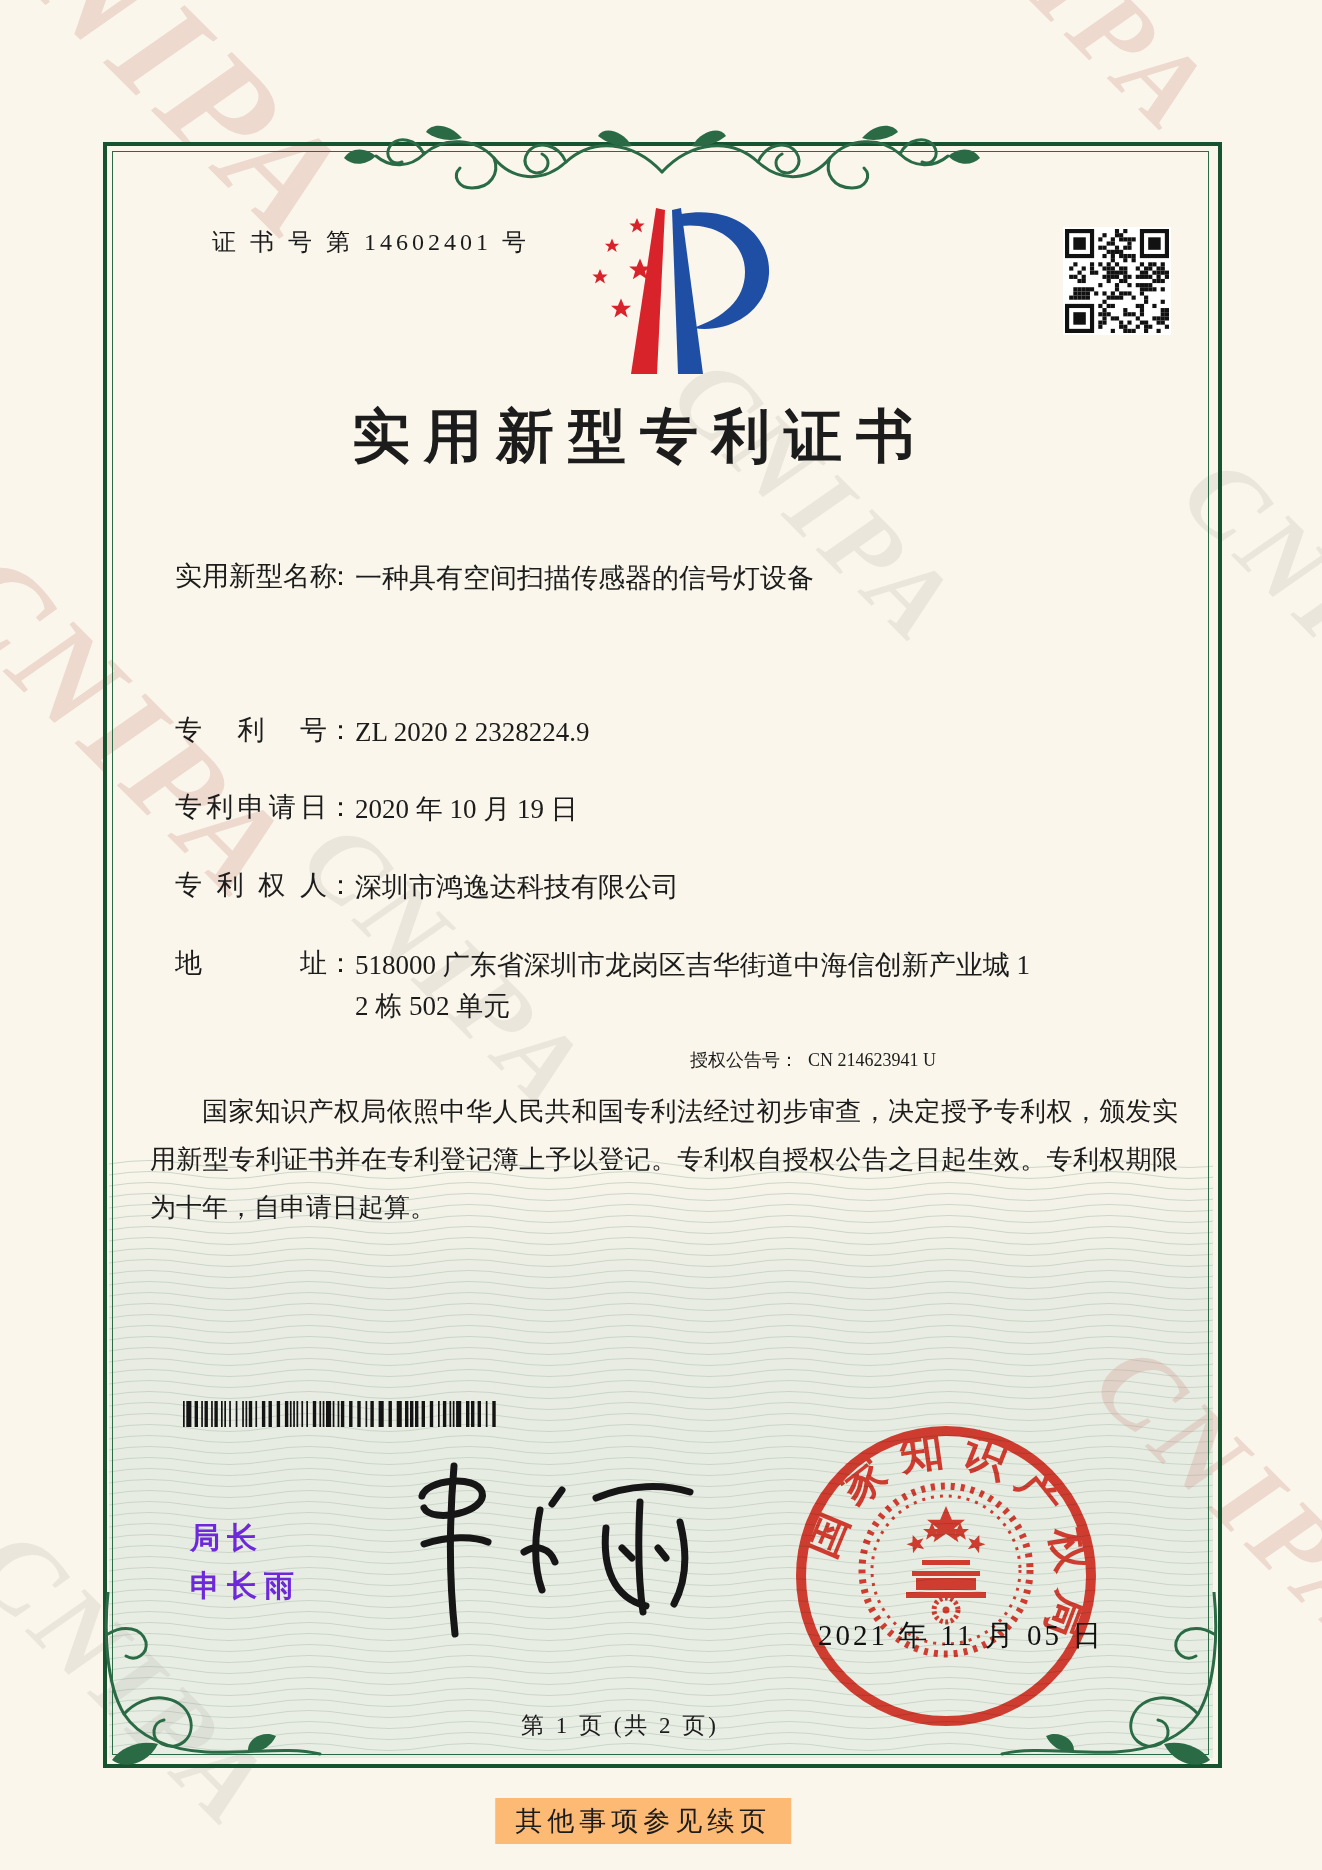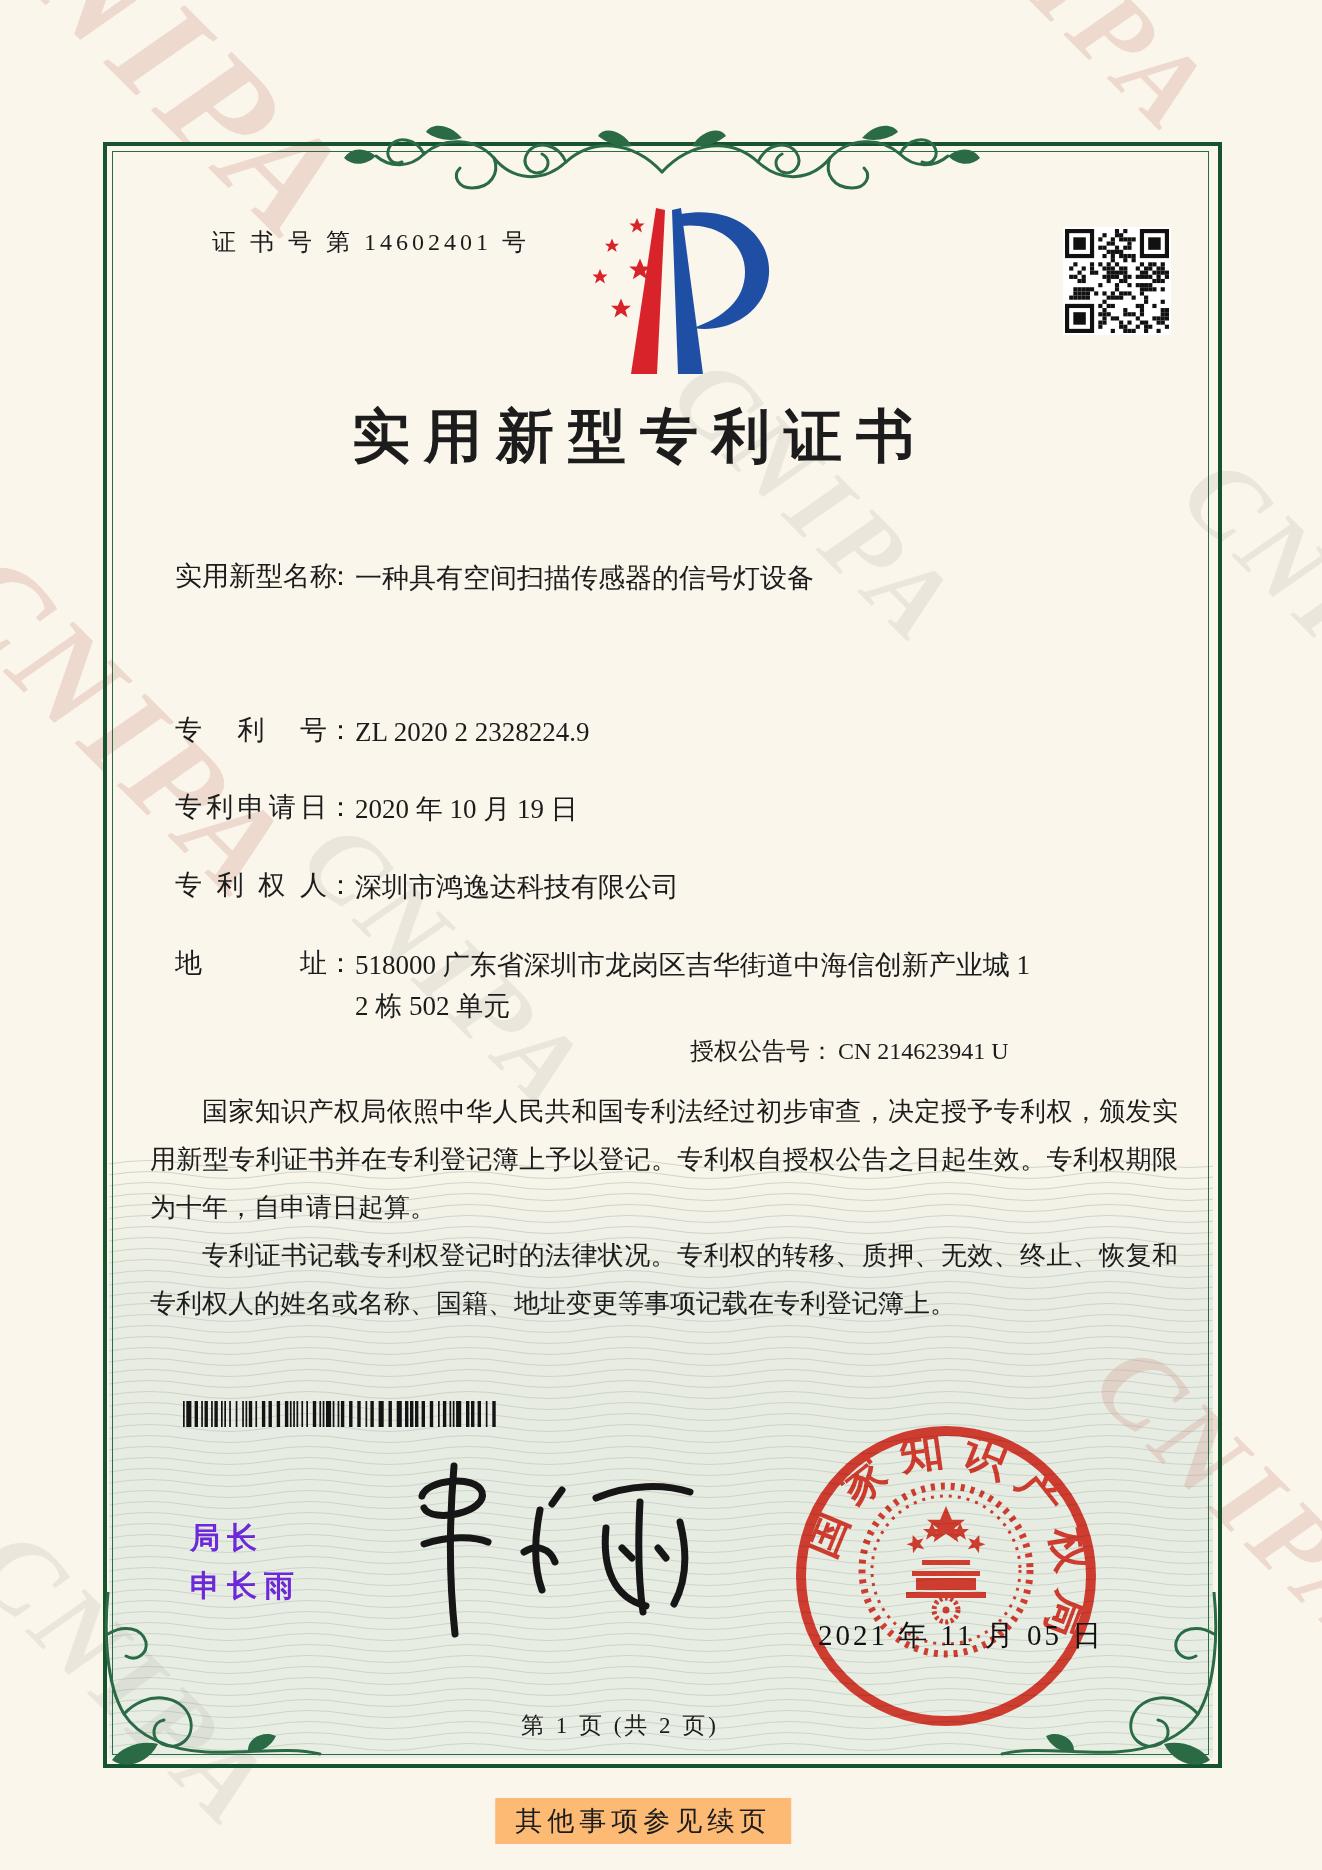--- a/index.html
+++ b/index.html
@@ -31,21 +31,21 @@
   .logo{position:absolute;left:545px;top:196px;z-index:3;}
   .qr{position:absolute;left:1063px;top:227px;z-index:3;background:#fff;padding:2px;}
   .title{position:absolute;left:0;top:398px;width:1280px;text-align:center;
       font-size:58px;font-weight:bold;letter-spacing:14px;z-index:3;}
 
   
   .frow{position:absolute;left:175px;font-size:27px;z-index:3;white-space:nowrap;}
   .flabel{display:inline-block;width:152px;text-align:justify;text-align-last:justify;vertical-align:top;}
   .fcolon{display:inline-block;width:28px;vertical-align:top;}
   .fvalue{display:inline-block;vertical-align:top;white-space:pre-line;max-width:820px;line-height:41px;}
-  .frow2{position:absolute;left:690px;font-size:24px;z-index:3;white-space:nowrap;}
+  .frow2{position:absolute;left:690px;font-size:18px;z-index:3;white-space:nowrap;margin-top:13px;}
 
   
   .bodytext{position:absolute;left:150px;top:1088px;width:1028px;font-size:26px;
       line-height:48px;text-align:justify;z-index:3;}
   .bodytext p{margin:0;text-indent:2em;}
 
   
   .barcode{position:absolute;left:183px;top:1401px;z-index:3;}
   .signer{position:absolute;left:190px;z-index:4;
       font-family:"Liberation Sans","DejaVu Sans",sans-serif;
@@ -396,21 +396,20 @@
   <div class="frow" style="top:945px;">
     <span class="flabel">地址</span><span class="fcolon">：</span><span class="fvalue">518000 广东省深圳市龙岗区吉华街道中海信创新产业城 1
 2 栋 502 单元</span>
   </div>
   <div class="frow2" style="top:1035px;">
     <span>授权公告号</span><span class="fcolon">：</span><span>CN 214623941 U</span>
   </div>
 
   <div class="bodytext">
     <p>国家知识产权局依照中华人民共和国专利法经过初步审查，决定授予专利权，颁发实用新型专利证书并在专利登记簿上予以登记。专利权自授权公告之日起生效。专利权期限为十年，自申请日起算。</p>
-    <p>专利证书记载专利权登记时的法律状况。专利权的转移、质押、无效、终止、恢复和专利权人的姓名或名称、国籍、地址变更等事项记载在专利登记簿上。</p>
   </div>
 
   <svg class="barcode" id="barcode" width="318" height="26">
       <rect x="0.0" y="0" width="1.7" height="26" fill="#131313"></rect>
       <rect x="3.3" y="0" width="5.1" height="26" fill="#131313"></rect>
       <rect x="11.6" y="0" width="3.4" height="26" fill="#131313"></rect>
       <rect x="18.2" y="0" width="1.7" height="26" fill="#131313"></rect>
       <rect x="21.5" y="0" width="3.4" height="26" fill="#131313"></rect>
       <rect x="28.1" y="0" width="1.7" height="26" fill="#131313"></rect>
       <rect x="31.4" y="0" width="3.4" height="26" fill="#131313"></rect>

